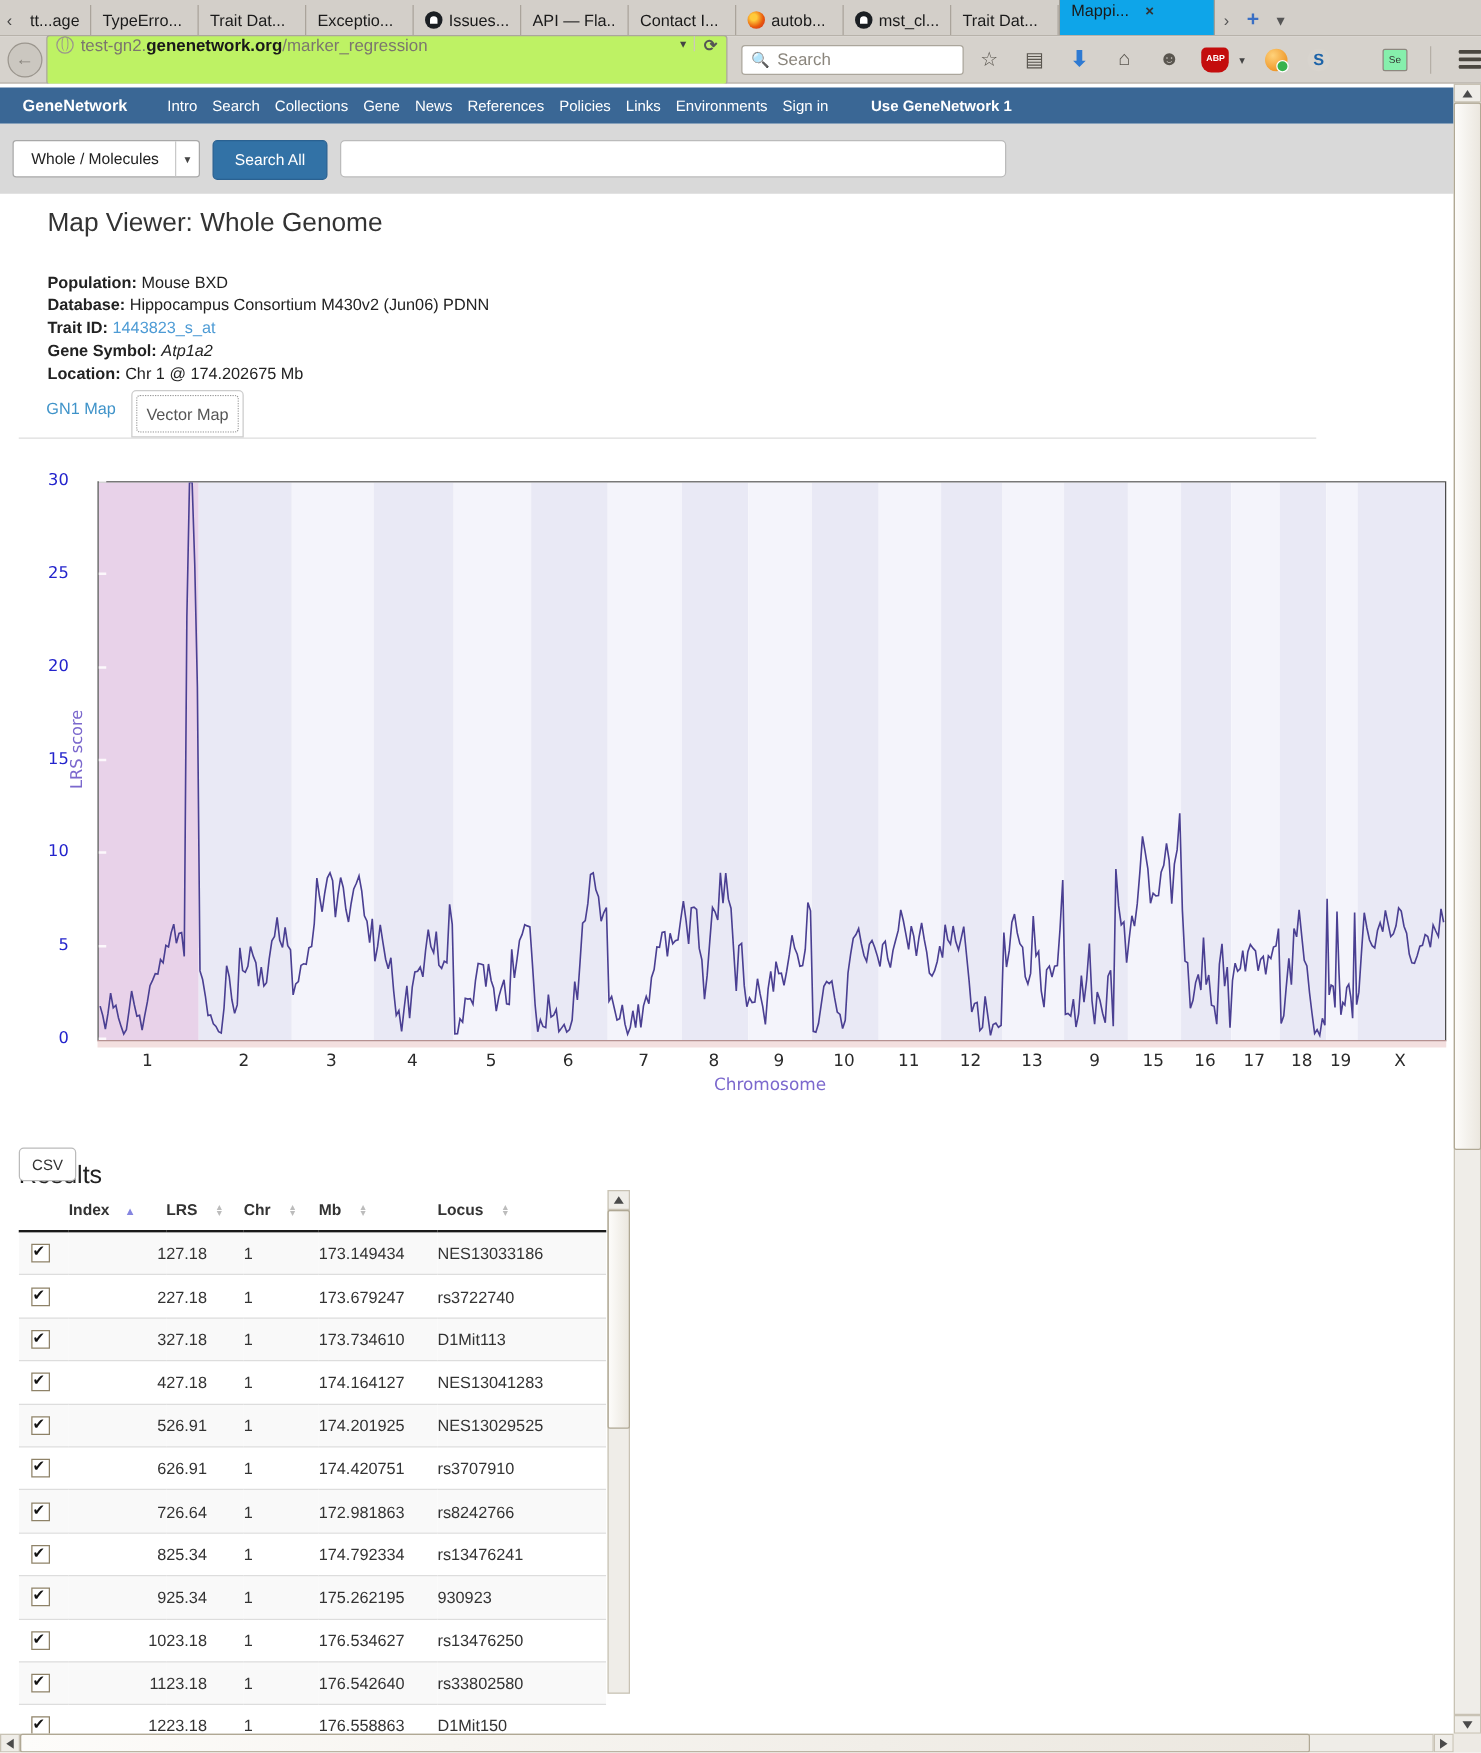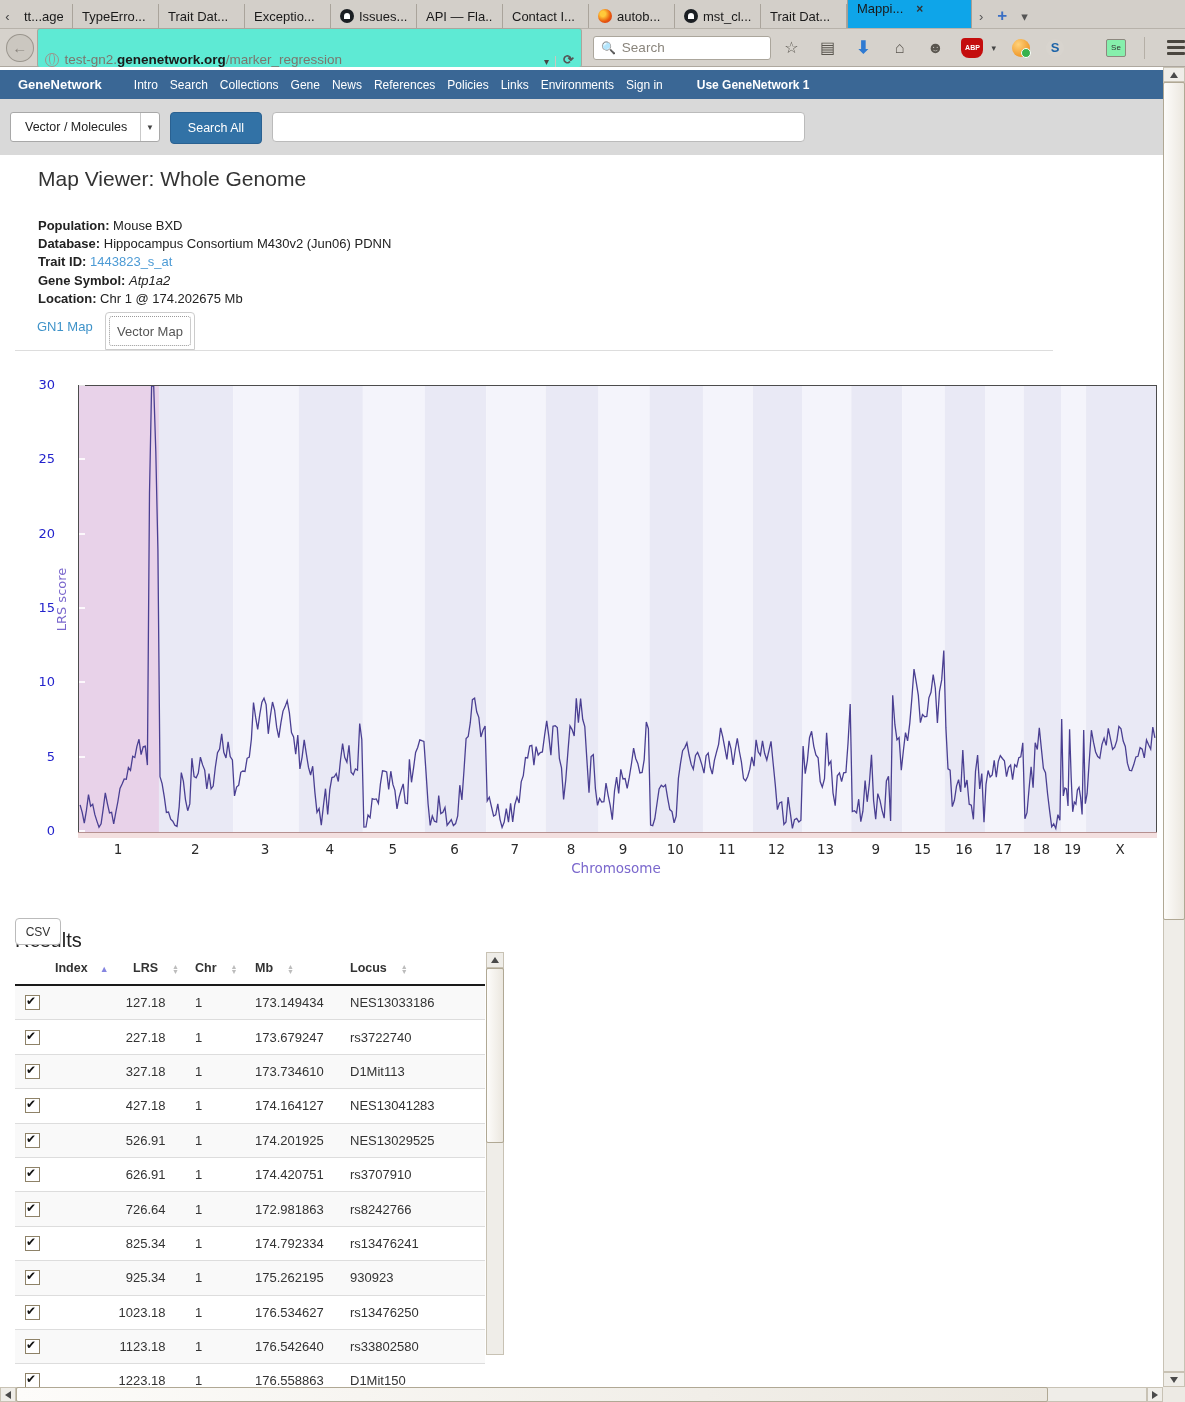--- a/index.html
+++ b/index.html
@@ -11,21 +11,21 @@
   .btab.active{background:#0ea5e9;border:1px solid #a39e95;border-bottom:none;border-radius:4px 4px 0 0;height:40px;}
   .btab .close{margin-left:8px;color:#333;font-weight:bold;font-size:12px;}
   .tico{width:14px;height:14px;border-radius:50%;flex:0 0 auto;}
   .tico.github{background:#1b1f23;position:relative;}
   .tico.github::after{content:"";position:absolute;left:4px;top:4px;width:6px;height:6px;border-radius:50% 50% 0 0;background:#fff;}
   .tico.firefox{background:radial-gradient(circle at 35% 35%,#ffca3a 20%,#e8590c 60%,#c92a2a);}
   .chrome-btn{display:flex;align-items:center;justify-content:center;color:#555;font-size:13px;height:24px;padding:0 7px;}
   .chrome-btn.newtab{color:#3a6fc4;font-size:17px;font-weight:bold;}
   #toolbar{position:absolute;left:0;top:29px;width:1185px;height:37px;background:#d6d2cc;border-bottom:1px solid #aeA89f;display:flex;align-items:center;}
   #back-btn{width:26px;height:26px;border-radius:50%;background:#cbc7c0;border:1px solid #9b968e;margin-left:6px;display:flex;align-items:center;justify-content:center;color:#88837c;font-size:15px;}
-  .urlbar{margin-left:3px;width:556px;height:40px;background:#5eead4;border:1px solid #aba69c;border-radius:3px;display:flex;align-items:flex-end;font-size:13.5px;box-sizing:border-box;}
+  .urlbar{margin-left:3px;width:556px;height:40px;background:#bef264;border:1px solid #aba69c;border-radius:3px;display:flex;align-items:flex-start;font-size:13.5px;box-sizing:border-box;}
   .urlbar .globe{width:14px;height:14px;border-radius:50%;border:1.5px solid #9a958d;margin:0 6px 0 7px;position:relative;box-sizing:border-box;}
   .urlbar .globe::after{content:"";position:absolute;left:3px;top:-1px;width:4px;height:12px;border-left:1px solid #9a958d;border-right:1px solid #9a958d;border-radius:50%;}
   .url-dim{color:#7b766e;}
   .url-host{color:#1a1a1a;font-weight:bold;}
   .urlbar .spacer{flex:1;}
   .urlbar .caret{color:#444;font-size:10px;padding:0 6px;border-right:1px solid #ccc7bd;}
   .urlbar .reload{color:#555;font-size:13px;padding:0 7px;font-weight:bold;}
   .searchbox{margin-left:11px;width:182px;height:24px;background:#fff;border:1px solid #aba69c;border-radius:3px;display:flex;align-items:center;font-size:13.5px;color:#8a857c;box-sizing:border-box;}
   .searchbox .mag{margin:0 6px 0 7px;font-size:12px;color:#777;}
   .ticonbar{display:flex;align-items:center;margin-left:10px;gap:16px;}
@@ -204,21 +204,21 @@
           <a>Policies</a>
           <a>Links</a>
           <a>Environments</a>
           <a>Sign in</a>
         </nav>
       <span id="use-gn1">Use GeneNetwork 1</span>
     </div>
 
     <div id="search-row">
       <div id="cat-select">
-        <span class="lbl">Vector / Molecules</span>
+        <span class="lbl">Whole / Molecules</span>
         <span class="dd">▼</span>
       </div>
       <div id="search-all">Search All</div>
       <div id="global-search"></div>
     </div>
 
     <div id="page-title">Map Viewer: Whole Genome</div>
     <div id="info-block">
         <div><b>Population: </b><span>Mouse BXD</span></div>
         <div><b>Database: </b><span>Hippocampus Consortium M430v2 (Jun06) PDNN</span></div>

